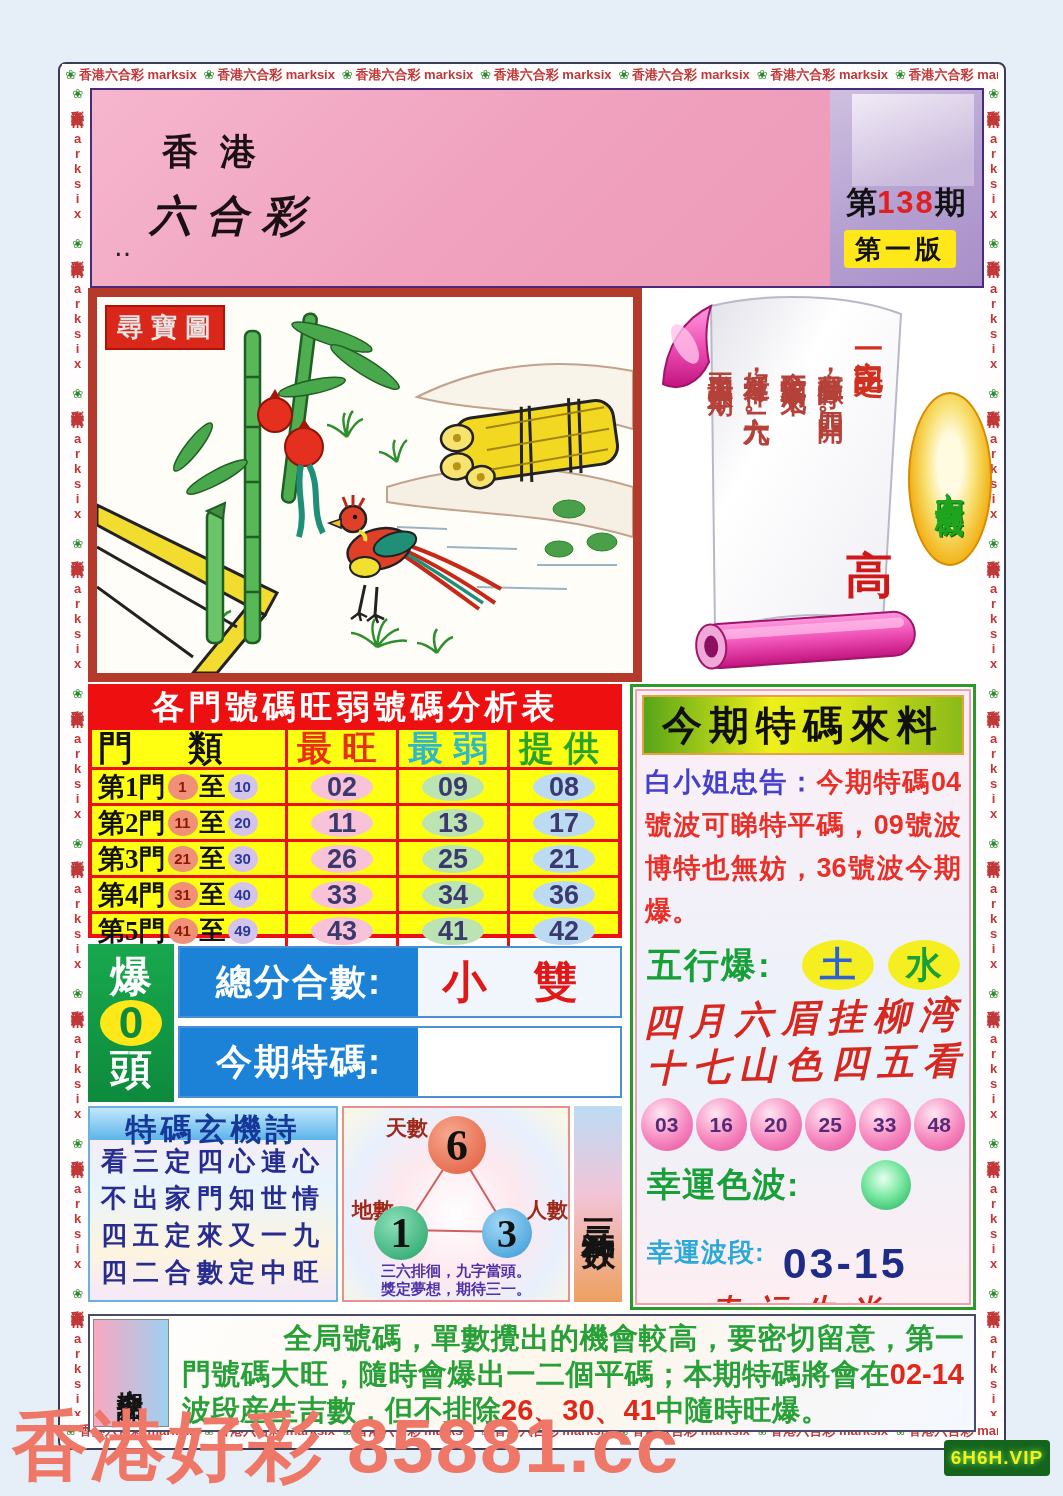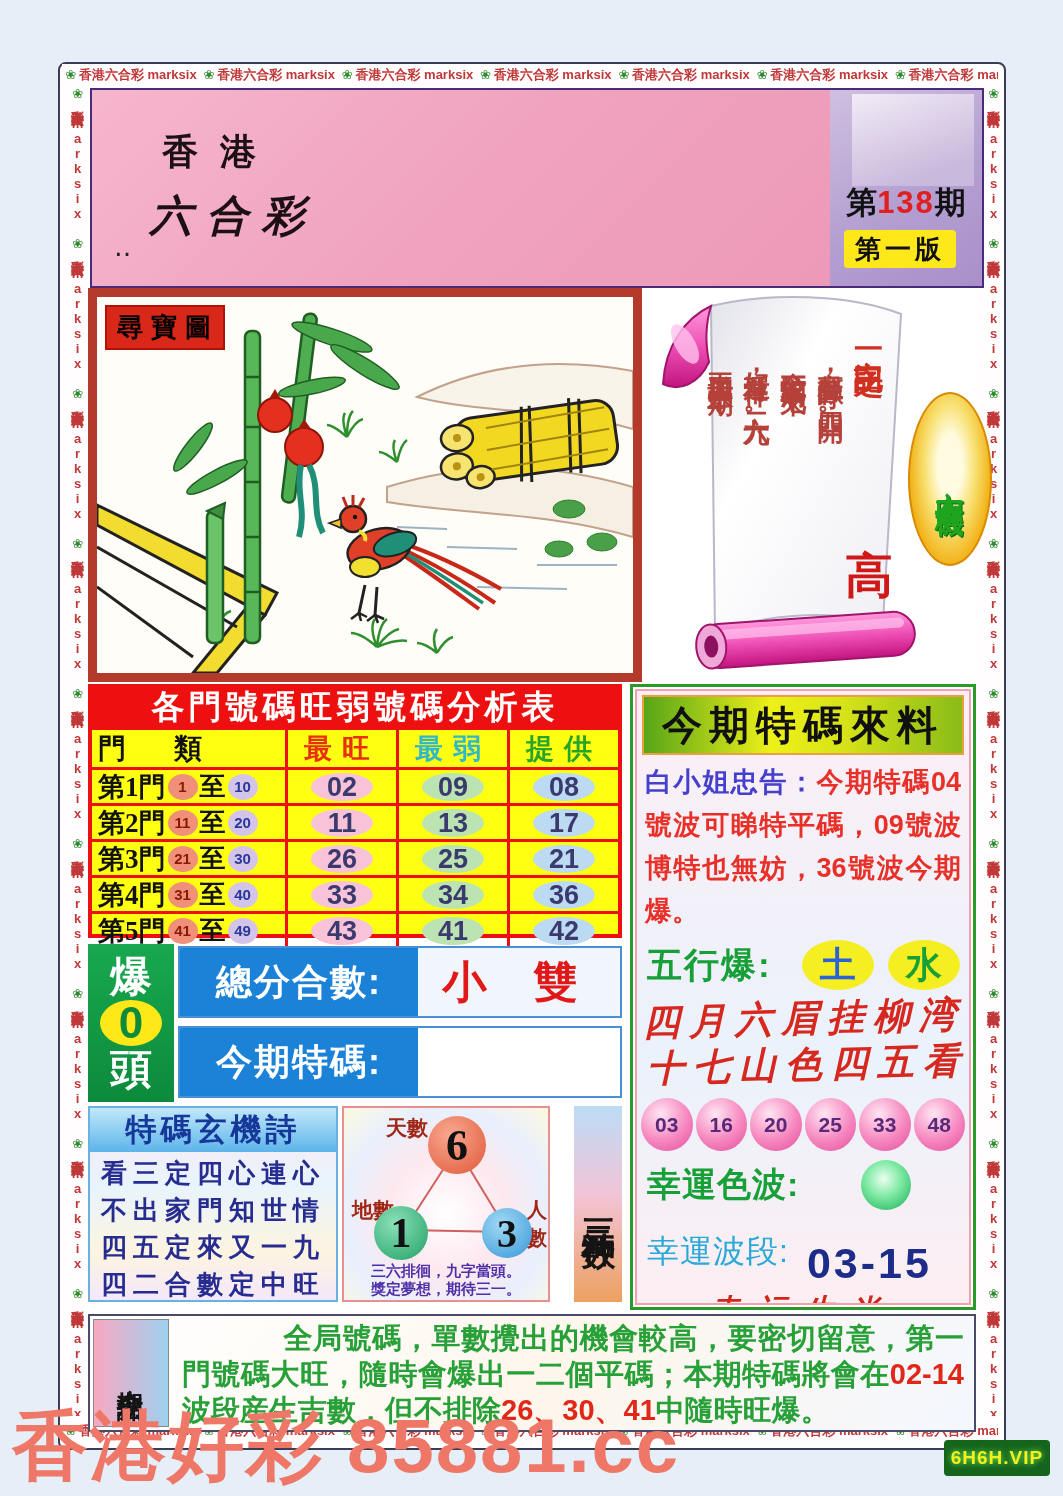--- a/index.html
+++ b/index.html
@@ -23,41 +23,41 @@
   .brand-bottom{left:58px;top:98px;font-size:42px;font-weight:bold;letter-spacing:14px;color:#1c1014;font-family:"Liberation Serif","DejaVu Serif",serif;font-style:italic;}
   .hdr-dots{left:22px;top:142px;font-size:26px;color:#222;}
   .purple-panel{right:0;top:0;width:152px;height:100%;background:linear-gradient(150deg,#cfc0e0 0%,#b49fd1 55%,#a98fc9 100%);}
   .purple-sheen{left:22px;top:4px;width:122px;height:92px;background:linear-gradient(160deg,#f2ebf6,#c9b9dc 80%);}
   .issue{left:0;top:92px;width:152px;text-align:center;font-size:31px;font-weight:bold;color:#111;white-space:nowrap;}
   .issue .num{color:#e02020;letter-spacing:2px;}
   .edition{left:14px;top:140px;width:112px;height:38px;background:#ffe81a;border-radius:4px;text-align:center;line-height:38px;font-size:26px;font-weight:bold;color:#111;letter-spacing:4px;}
 
   
   .painting{left:88px;top:288px;width:554px;height:394px;border:9px solid #b43b2c;background:#fffdf8;box-sizing:border-box;}
-  .seal{left:8px;top:8px;background:#d9271a;border:2px solid #b01208;color:#000000;font-weight:bold;font-size:26px;letter-spacing:8px;padding:3px 4px 3px 10px;font-family:"Liberation Serif","DejaVu Serif",serif;}
+  .seal{left:8px;top:8px;background:#d9271a;border:2px solid #b01208;color:#e5e5e5;font-weight:bold;font-size:26px;letter-spacing:8px;padding:3px 4px 3px 10px;font-family:"Liberation Serif","DejaVu Serif",serif;}
 
   
   .scrollbox{left:645px;top:292px;width:292px;height:378px;}
   .scol{position:absolute;writing-mode:vertical-rl;text-orientation:upright;font-weight:bold;color:#b5423a;font-size:26px;letter-spacing:3px;line-height:36px;}
   .scol.intro{color:#d03020;font-size:29px;}
   .sbig{position:absolute;color:#d01818;font-size:48px;font-weight:bold;font-family:"Liberation Serif","DejaVu Serif",serif;}
   .badge{left:908px;top:392px;width:80px;height:170px;border-radius:50%;background:radial-gradient(ellipse at 50% 42%,#fffbe0 22%,#f8e070 45%,#f2b218 72%,#e68e00 100%);border:2px solid #d88a00;display:flex;align-items:center;justify-content:center;}
   .badge span{writing-mode:vertical-rl;text-orientation:upright;font-size:29px;font-weight:bold;color:#1fa41f;letter-spacing:5px;text-shadow:1px 1px 0 #0c660c;}
 
   
   .analysis{left:88px;top:684px;width:534px;height:254px;background:#ee1010;}
   .a-title{height:46px;line-height:46px;text-align:center;color:#fff;font-size:33px;font-weight:bold;letter-spacing:4px;}
   .a-grid{position:absolute;left:4px;top:46px;right:4px;bottom:4px;background:#ffff12;}
   .a-hrow,.a-row{display:flex;border-bottom:3px solid #ee1010;align-items:center;height:37px;}
   .a-row{height:33px;}
   .a-row:last-child{border-bottom:none;}
   .a-c1{width:196px;display:flex;align-items:center;justify-content:flex-start;padding-left:6px;border-right:3px solid #ee1010;height:100%;box-sizing:border-box;}
   .a-c2,.a-c3,.a-c4{flex:1;text-align:center;border-right:3px solid #ee1010;height:100%;display:flex;align-items:center;justify-content:center;box-sizing:border-box;}
   .a-c4{border-right:none;}
-  .a-hd{font-size:28px;font-weight:bold;letter-spacing:10px;}
+  .a-hd{font-size:35px;font-weight:bold;letter-spacing:10px;}
   .hd-cat{color:#111;}.hd-hot{color:#e83010;}.hd-weak{color:#30b8c8;}.hd-offer{color:#28a428;}
   .a-label{font-size:27px;font-weight:bold;color:#111;font-family:"Liberation Serif","DejaVu Serif",serif;}
   .circ{display:inline-block;min-width:26px;height:26px;line-height:26px;border-radius:50%;text-align:center;font-size:15px;font-weight:bold;margin:0 2px;padding:0 2px;}
   .circ.from{background:#f09078;color:#8c1808;}
   .circ.to{background:#d5c4ea;color:#283898;}
   .a-zhi{font-size:26px;font-weight:bold;color:#111;}
   .oval{display:inline-block;width:62px;height:28px;line-height:28px;border-radius:50%;font-size:27px;font-weight:bold;color:#3a3a6e;text-align:center;}
   .oval.hotbg{background:#f8c2d8;}
   .oval.weakbg{background:#bce3b2;}
   .oval.offerbg{background:#bcdaf2;}
@@ -67,26 +67,26 @@
   .b-green{position:absolute;left:0;top:0;width:86px;height:158px;background:linear-gradient(180deg,#18a84e,#0d8a3c);display:flex;flex-direction:column;align-items:center;justify-content:center;}
   .b-green .bch{color:#fff;font-size:42px;font-weight:bold;line-height:46px;}
   .b-zero{width:62px;height:46px;border-radius:50%;background:#ffe818;color:#0d8a3c;font-size:44px;font-weight:bold;text-align:center;line-height:46px;}
   .b-row{position:absolute;left:90px;width:444px;height:72px;display:flex;border:2px solid #4a90d8;box-sizing:border-box;}
   .b-row1{top:2px;} .b-row2{top:82px;}
   .b-label{width:238px;background:#1b82d8;color:#fff;font-size:36px;font-weight:bold;display:flex;align-items:center;justify-content:center;letter-spacing:2px;}
   .b-value{flex:1;background:#f0f6fc;color:#e01818;font-size:44px;font-weight:bold;display:flex;align-items:center;justify-content:center;letter-spacing:18px;font-family:"Liberation Serif","DejaVu Serif",serif;}
 
   
   .poem{left:88px;top:1106px;width:250px;height:196px;border:2px solid #6ab0e0;box-sizing:border-box;background:linear-gradient(180deg,#fde8f0,#e8f4fd 40%,#fdf4e0 75%,#f4e8fa);}
-  .p-title{height:44px;line-height:44px;text-align:center;background:linear-gradient(180deg,#c2e8fa,#5cb4ea);color:#16389a;font-size:31px;font-weight:bold;letter-spacing:4px;}
+  .p-title{height:32px;line-height:44px;text-align:center;background:linear-gradient(180deg,#c2e8fa,#5cb4ea);color:#16389a;font-size:31px;font-weight:bold;letter-spacing:4px;}
   .p-line{text-align:center;color:#262c90;font-size:26px;font-weight:bold;letter-spacing:6px;line-height:37px;white-space:nowrap;}
   .p-body{padding-top:3px;}
 
   
-  .trinity{left:342px;top:1106px;width:208px;height:196px;border:2px solid #e89090;box-sizing:border-box;background:radial-gradient(circle at 50% 55%,#ffffff,#fde8ee 40%,#e8f0fd 70%,#fdf8e0);}
+  .trinity{left:342px;top:1106px;width:228px;height:196px;border:2px solid #e89090;box-sizing:border-box;background:radial-gradient(circle at 50% 55%,#ffffff,#fde8ee 40%,#e8f0fd 70%,#fdf8e0);}
   .t-label{position:absolute;font-size:21px;font-weight:bold;color:#a02818;font-family:"Liberation Serif","DejaVu Serif",serif;}
   .t-circle{position:absolute;border-radius:50%;display:flex;align-items:center;justify-content:center;font-weight:bold;color:#111;font-family:"Liberation Serif","DejaVu Serif",serif;}
   .t-sky{left:84px;top:8px;width:58px;height:58px;background:radial-gradient(circle at 38% 32%,#f8a890,#e05838);font-size:44px;}
   .t-earth{left:30px;top:98px;width:54px;height:54px;background:radial-gradient(circle at 38% 32%,#8ae0b8,#22a066);font-size:42px;}
   .t-human{left:138px;top:100px;width:50px;height:50px;background:radial-gradient(circle at 38% 32%,#a0d8f4,#3898d8);font-size:40px;}
   .t-notes{position:absolute;left:0;bottom:2px;width:100%;text-align:center;color:#5030a8;font-size:15px;font-weight:bold;line-height:18px;}
   .sidebar{left:574px;top:1106px;width:48px;height:196px;background:linear-gradient(180deg,#bcdcf4,#f2c4d8 45%,#eda060);display:flex;align-items:center;justify-content:center;}
   .sidebar span{writing-mode:vertical-rl;text-orientation:upright;font-size:34px;font-weight:bold;color:#141414;font-family:"Liberation Serif","DejaVu Serif",serif;letter-spacing:6px;}
 
   
@@ -103,21 +103,21 @@
   .felem.water{color:#18a038;}
   .sp-callig{margin:4px 6px 0 6px;color:#d6281e;font-family:"Liberation Serif","DejaVu Serif",serif;font-weight:bold;}
   .sp-callig .cl{font-size:37px;letter-spacing:9px;white-space:nowrap;transform:rotate(-1.5deg);font-style:italic;}
   .sp-callig .cl2{margin-top:-4px;margin-left:4px;}
   .sp-balls{margin:8px 4px 0 4px;display:flex;justify-content:center;gap:3px;}
   .pball{width:53px;height:53px;border-radius:50%;background:radial-gradient(circle at 38% 30%,#ffe6f2,#f687bf 55%,#e75aa5 90%);display:flex;align-items:center;justify-content:center;font-size:21px;font-weight:bold;color:#5a2878;}
   .sp-wave{margin:9px 8px 0 10px;display:flex;align-items:center;}
   .sp-wave .wlabel{color:#18a038;font-size:34px;font-weight:bold;letter-spacing:1px;}
   .gball{width:50px;height:50px;border-radius:50%;margin-left:62px;background:radial-gradient(circle at 45% 38%,#eafff0,#7ae8a0 45%,#2eb868 88%);}
   .sp-band{margin:6px 8px 0 10px;display:flex;align-items:center;}
-  .sp-band .blabel{color:#2aa8d8;font-size:32px;font-weight:normal;letter-spacing:1px;}
+  .sp-band .blabel{color:#2aa8d8;font-size:26px;font-weight:bold;letter-spacing:1px;}
   .sp-band .bvalue{color:#1c2c88;font-size:43px;font-weight:bold;margin-left:18px;letter-spacing:3px;margin-top:23px;}
   .sp-ztitle{margin-top:2px;text-align:center;color:#d02818;font-size:31px;font-weight:bold;font-family:"Liberation Serif","DejaVu Serif",serif;font-style:italic;letter-spacing:16px;}
 
   
   .evaluation{left:88px;top:1314px;width:888px;height:118px;border:2px solid #4a4a6a;box-sizing:border-box;background:linear-gradient(120deg,#ffffff,#fdf6ec 55%,#f4f8ff);}
   .ev-label{position:absolute;left:3px;top:3px;bottom:3px;width:74px;background:linear-gradient(90deg,#f8a8c0,#9ed0f0);display:flex;align-items:center;justify-content:center;border:1px solid #888;}
   .ev-label span{writing-mode:vertical-rl;text-orientation:upright;font-size:26px;font-weight:bold;color:#141414;letter-spacing:2px;}
   .ev-text{position:absolute;left:92px;top:4px;right:10px;font-size:29px;font-weight:bold;line-height:36px;color:#28a038;text-align:justify;text-indent:3.5em;}
   .ev-text .red{color:#e02818;}
 

